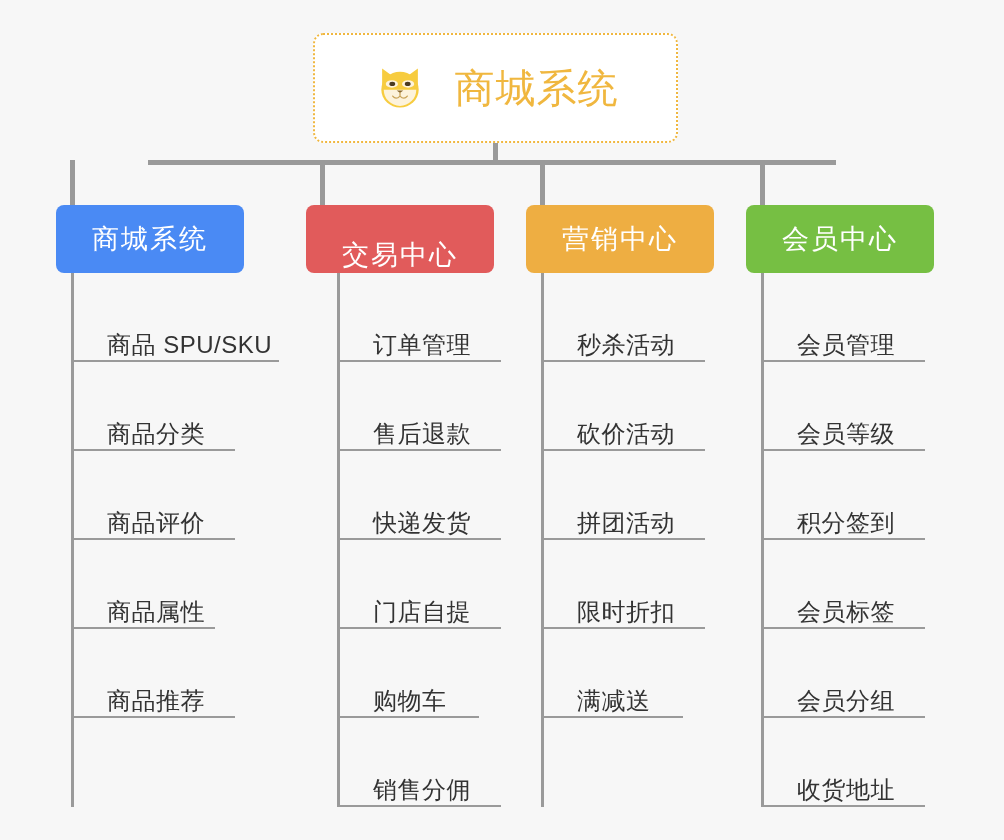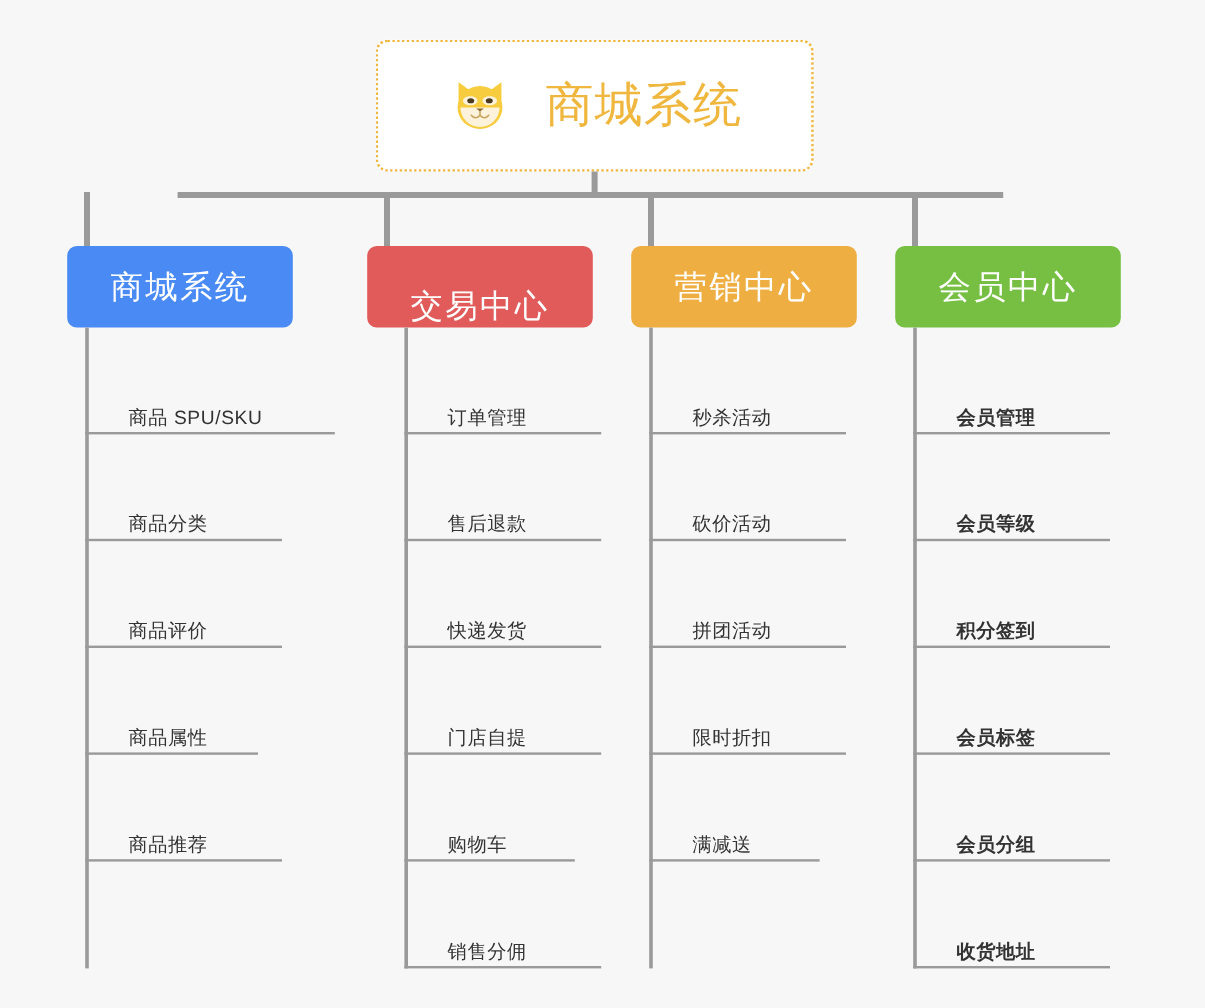--- a/index.html
+++ b/index.html
@@ -103,21 +103,21 @@
   }
   .leaf-item::after {
     content: "";
     position: absolute;
     left: 0;
     bottom: 0;
     height: 2px;
     background: #9a9a9a;
   }
   .leaf-label {
-    font-size: 16px;
+    font-size: 24px;
     color: #333333;
     line-height: 1.1;
     white-space: nowrap;
     letter-spacing: 0.5px;
   }
 </style>
 </head>
 <body>
 
 <div id="diagram">
@@ -230,21 +230,21 @@
         </div>
         <div class="leaf-item" style="--uw: 142px;">
           <span class="leaf-label">满减送</span>
           <div style="position: absolute; left: 0px; bottom: 0px; height: 2px; background: rgb(154, 154, 154); width: 142px;"></div>
         </div>
       </div>
       <div class="conn conn-v" style="left: 760px; top: 160px; height: 45px;"></div>
       <div class="cat-box" style="left: 746px; background: rgb(118, 191, 67);">
         <span class="cat-label">会员中心</span>
       </div>
-      <div class="leaf-col" style="left: 761px; font-weight: bold;">
+      <div class="leaf-col" style="left: 761px;">
         <div class="spine" style="height: 534px;"></div>
         <div class="leaf-item" style="--uw: 164px;">
           <span class="leaf-label">会员管理</span>
           <div style="position: absolute; left: 0px; bottom: 0px; height: 2px; background: rgb(154, 154, 154); width: 164px;"></div>
         </div>
         <div class="leaf-item" style="--uw: 164px;">
           <span class="leaf-label">会员等级</span>
           <div style="position: absolute; left: 0px; bottom: 0px; height: 2px; background: rgb(154, 154, 154); width: 164px;"></div>
         </div>
         <div class="leaf-item" style="--uw: 164px;">

